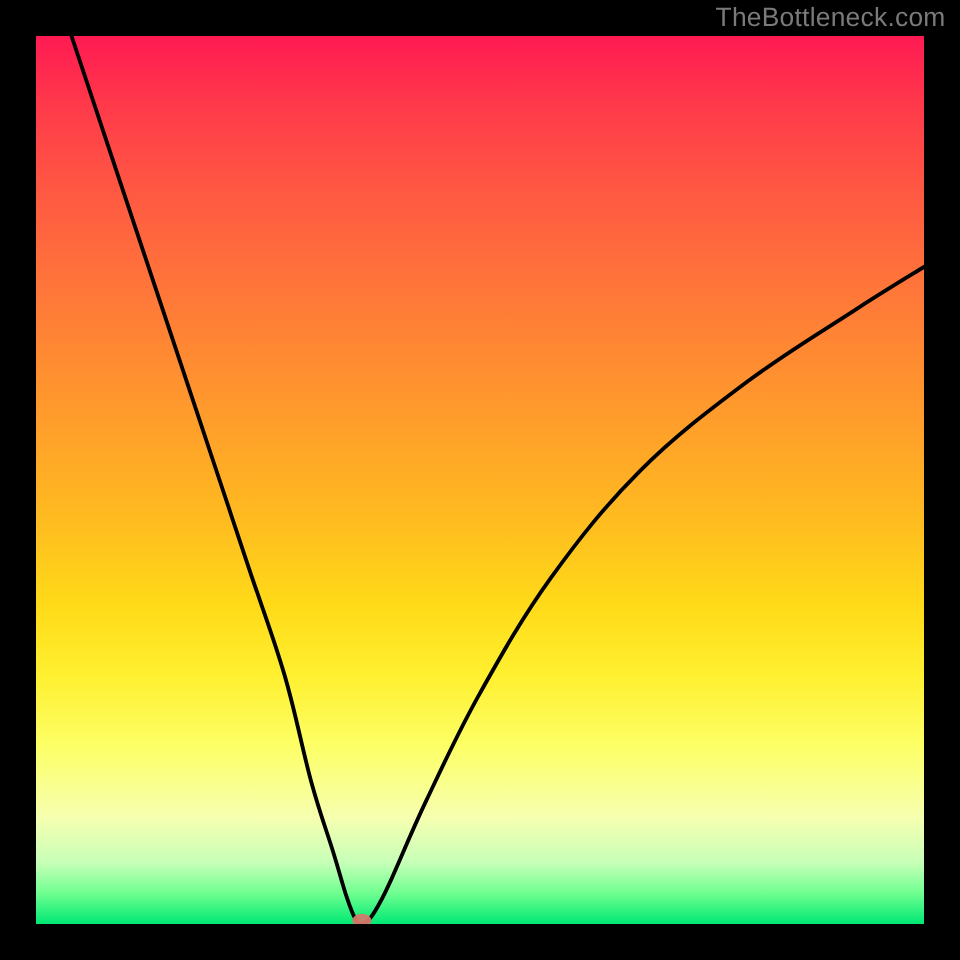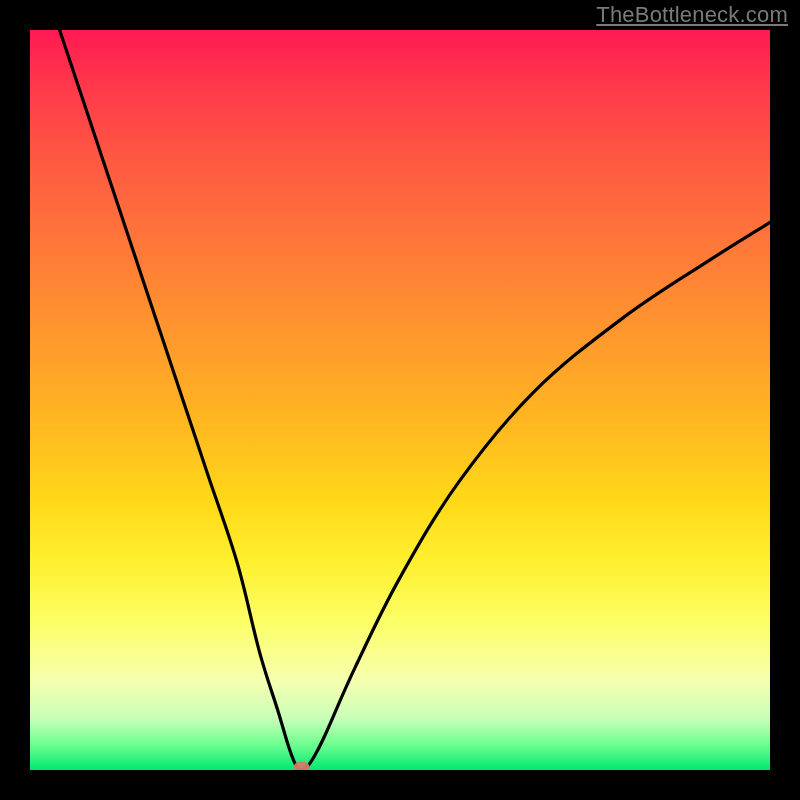--- a/index.html
+++ b/index.html
@@ -20,21 +20,20 @@
   .attribution {
     position: absolute;
     top: 2px;
     right: 12px;
     color: #7a7a7a;
     font-size: 22px;
     font-weight: 400;
     letter-spacing: 0.2px;
     z-index: 10;
     user-select: none;
-    text-decoration: underline;
   }
   
   .plot {
     position: absolute;
     left: 30px;
     top: 30px;
     width: 740px;
     height: 740px;
     
     background: linear-gradient(

